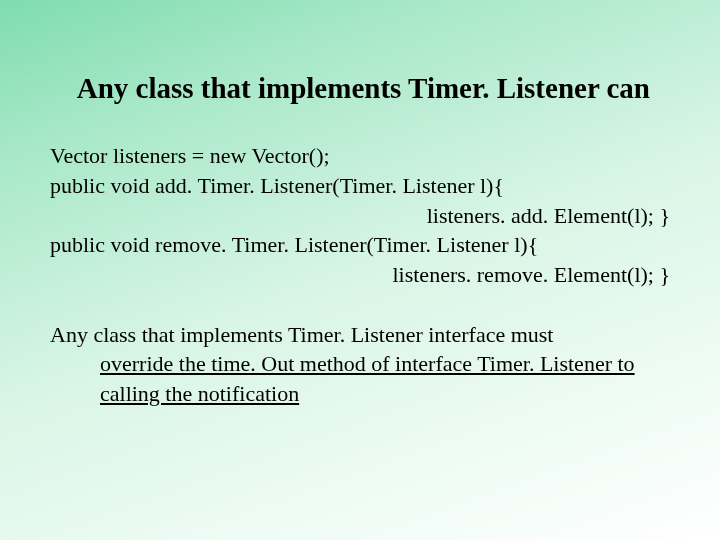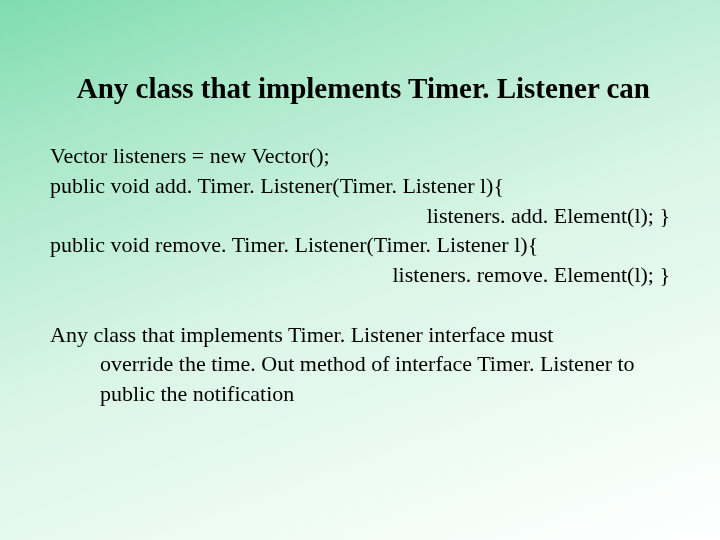--- a/index.html
+++ b/index.html
@@ -38,20 +38,21 @@
   }
   .indent1 { padding-left: 20px; text-align: right; }
   .note-block {
     margin-top: 2px;
   }
   .note-line {
     white-space: normal;
   }
   .note-continuation {
     padding-left: 50px;
+    text-decoration: underline;
   }
 </style>
 </head>
 <body>
 
 <div class="slide">
 
   <h1 class="title">
     <span>Any class that implements Timer. Listener can</span><br>
   </h1>
@@ -60,16 +61,16 @@
     <div class="code-line">Vector listeners = new Vector();</div>
     <div class="code-line">public void add. Timer. Listener(Timer. Listener l){</div>
     <div class="code-line indent1">listeners. add. Element(l); }</div>
     <div class="code-line">public void remove. Timer. Listener(Timer. Listener l){</div>
     <div class="code-line indent1">listeners. remove. Element(l); }</div>
   </div>
 
   <div class="body-text note-block">
     <div class="note-line">Any class that implements Timer. Listener interface must</div>
     <div class="note-line note-continuation">override the time. Out method of interface Timer. Listener to</div>
-    <div class="note-line note-continuation">public  the notification</div>
+    <div class="note-line note-continuation">calling  the notification</div>
   </div>
 
 </div>
 
 </body></html>

